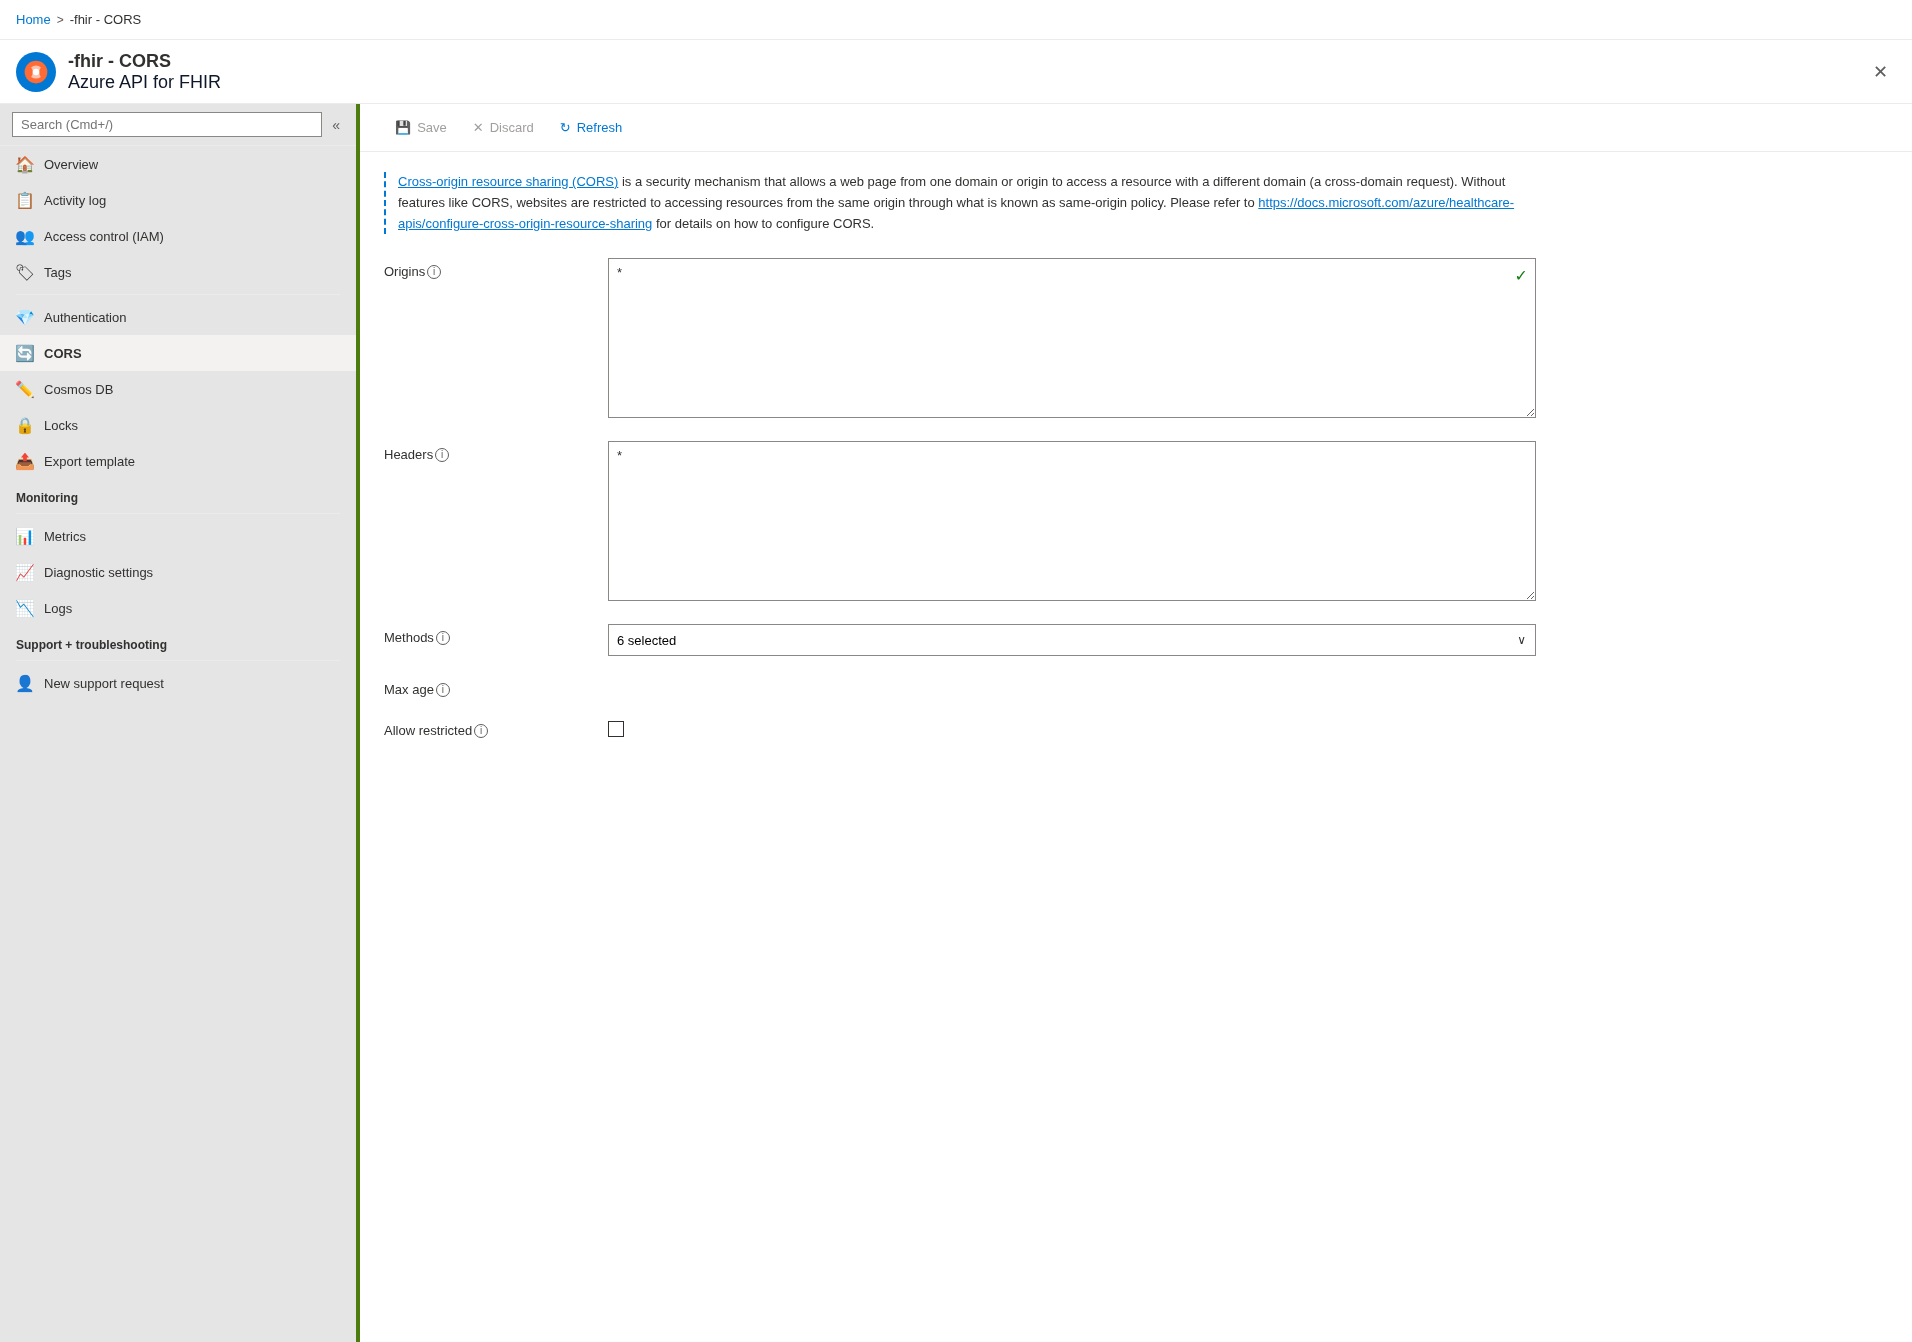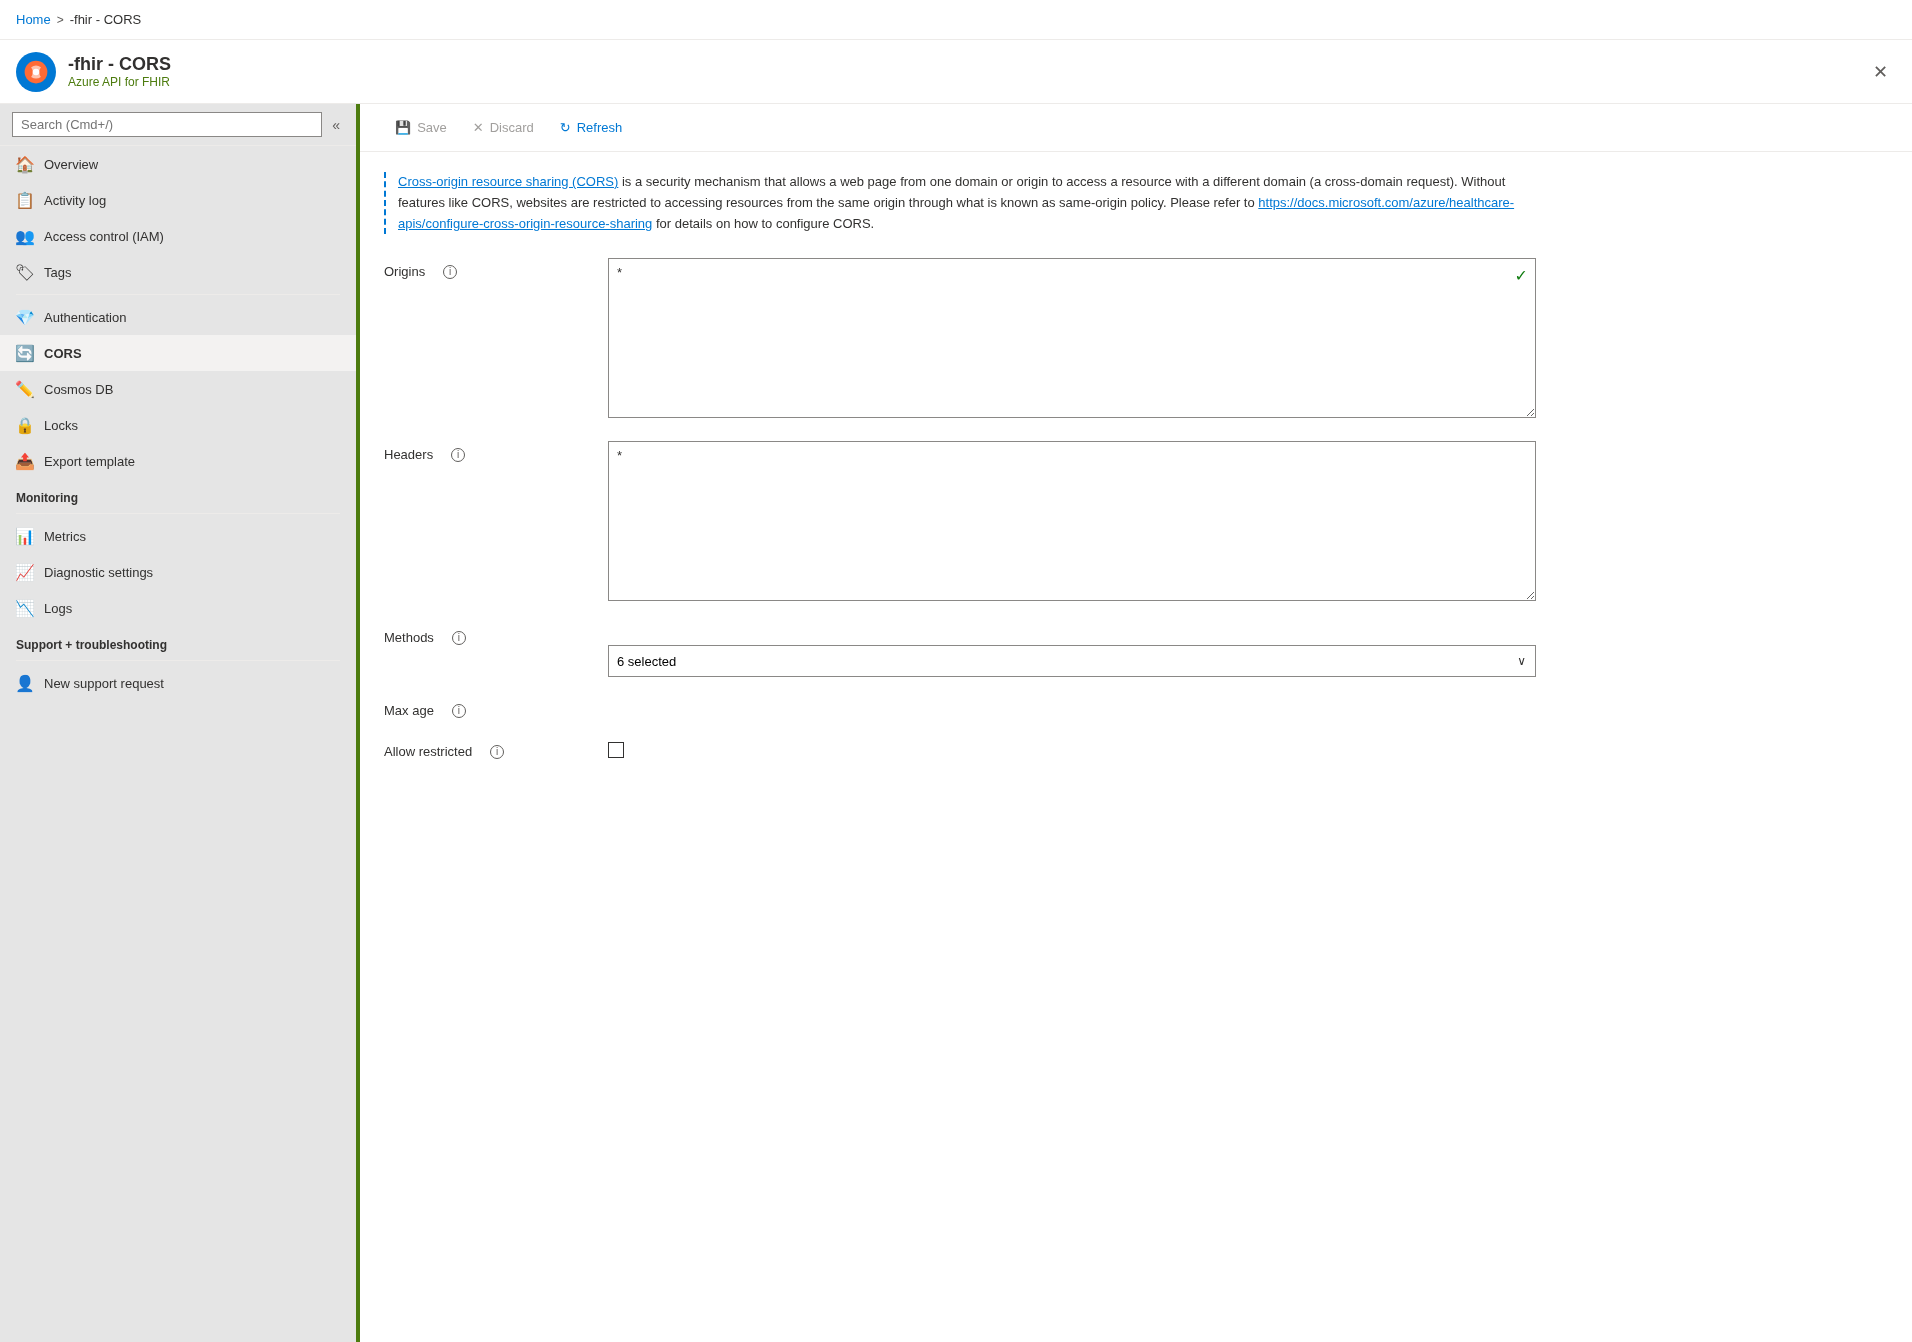--- a/index.html
+++ b/index.html
@@ -33,21 +33,21 @@
       border-radius: 50%;
       display: flex; align-items: center; justify-content: center;
       margin-right: 12px;
       font-size: 20px;
       color: #fff;
       flex-shrink: 0;
     }
     .resource-icon svg { width: 26px; height: 26px; }
     .resource-title-block { flex: 1; }
     .resource-title { font-size: 18px; font-weight: 600; color: #323130; }
-    .resource-subtitle { font-size: 12px; color: #4d7c0f; }
+    .resource-subtitle { font-size: 18px; color: #0f172a; }
     .close-btn {
       background: none; border: none; cursor: pointer;
       font-size: 18px; color: #605e5c; padding: 4px 8px;
     }
 
     
     .main-layout {
       display: flex;
       height: calc(100vh - 96px);
     }
@@ -153,21 +153,21 @@
       align-items: flex-start;
       gap: 24px;
     }
     .form-label {
       min-width: 200px;
       padding-top: 6px;
       font-size: 13px;
       color: #323130;
       display: flex;
       align-items: center;
-      gap: 18px;
+      gap: 2px;
     }
     .info-icon {
       width: 14px; height: 14px;
       border: 1px solid #605e5c;
       border-radius: 50%;
       display: inline-flex;
       align-items: center; justify-content: center;
       font-size: 10px;
       color: #605e5c;
       cursor: pointer;
@@ -207,21 +207,20 @@
       padding: 0 8px;
       font-size: 13px;
       font-family: inherit;
       appearance: none;
       background: #fff;
       cursor: pointer;
       outline: none;
     }
     .select-wrapper {
       position: relative;
-      margin-top: 21px;
     }
     .select-wrapper::after {
       content: '∨';
       position: absolute;
       right: 10px;
       top: 50%;
       transform: translateY(-50%);
       pointer-events: none;
       font-size: 12px;
       color: #323130;

